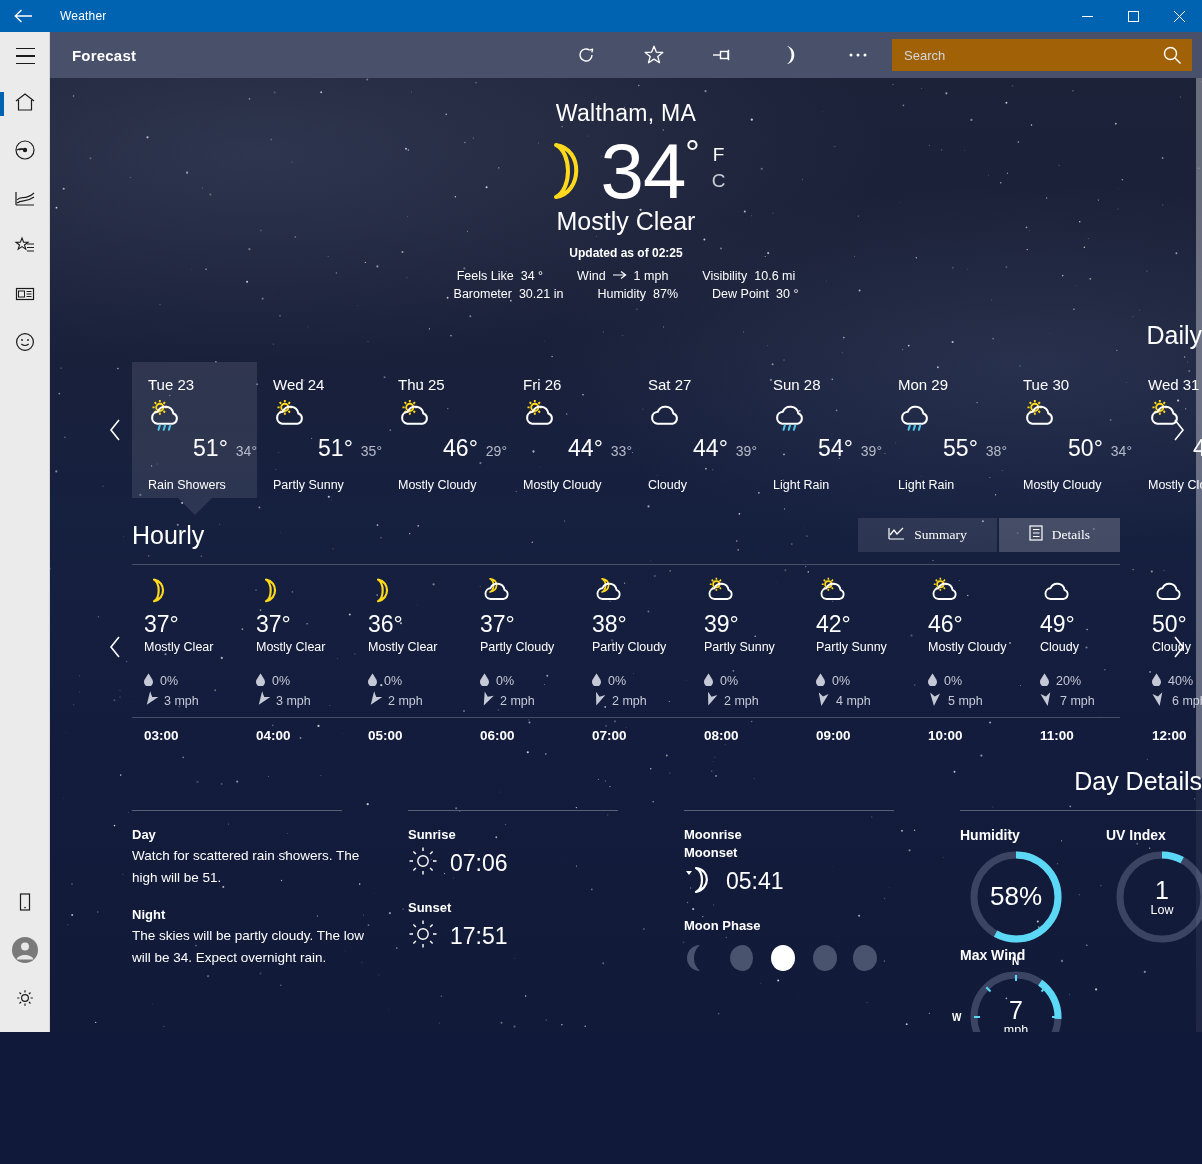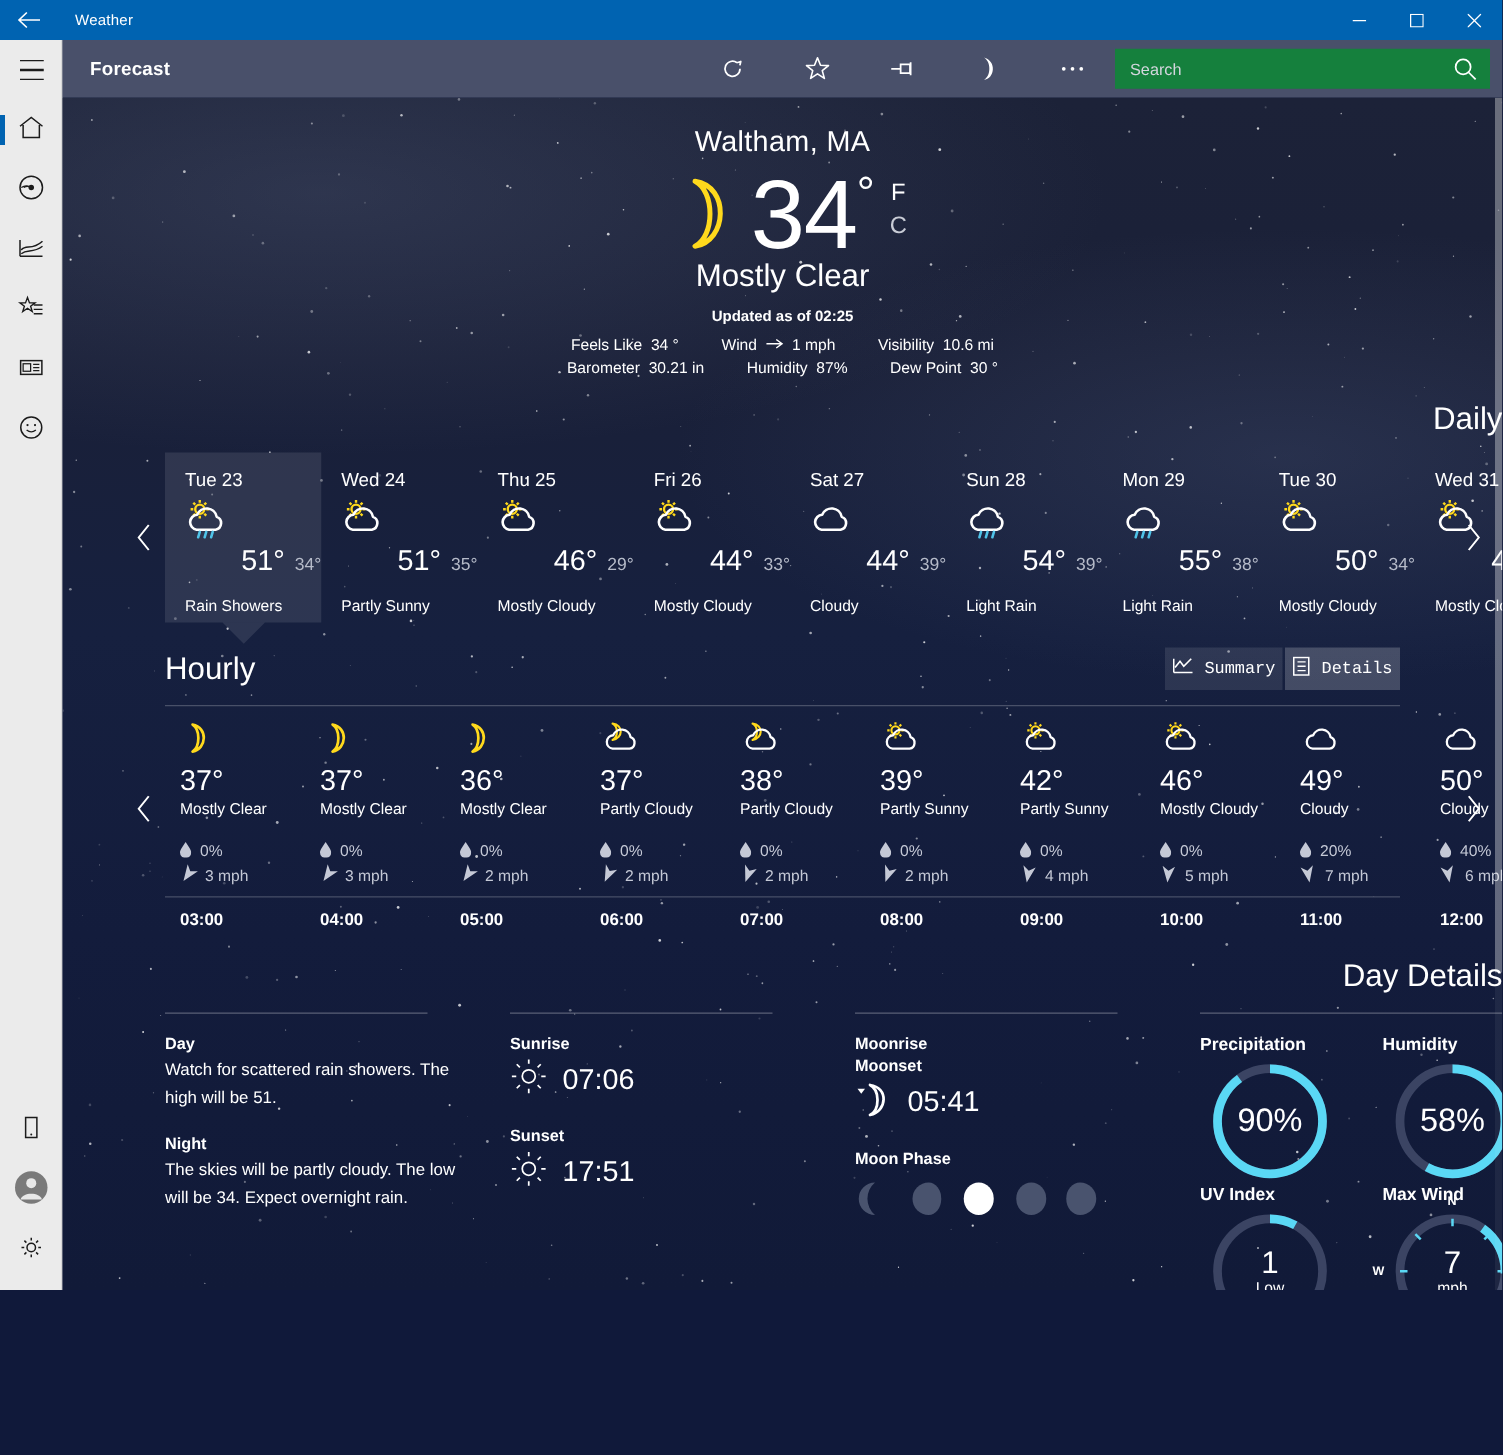--- a/index.html
+++ b/index.html
@@ -49,21 +49,21 @@
     height: 46px; flex: 0 0 46px; background: #49506a; display: flex; align-items: center;
     color: #fff; position: relative; z-index: 5;
   }
   .cmd-title { font-size: 15px; font-weight: bold; margin-left: 22px; letter-spacing: .2px; }
   .cmd-spacer { flex: 1; }
   .cmd-icon {
     width: 68px; height: 46px; display: flex; align-items: center; justify-content: center;
     color: #fff;
   }
   .search-wrap {
-    width: 300px; height: 32px; background: #15803d; display: flex; align-items: center;
+    width: 300px; height: 32px; background: #a16207; display: flex; align-items: center;
     margin-right: 10px; position: relative;
   }
   .search-wrap input {
     flex: 1; background: transparent; border: none; outline: none; color: #fff;
     font-size: 13px; padding: 0 12px; font-family: "Liberation Sans", sans-serif;
   }
   .search-wrap input::placeholder { color: #d4d6de; }
   .search-btn { width: 40px; height: 32px; display: flex; align-items: center; justify-content: center; }
 
   
@@ -124,23 +124,23 @@
   }
   .arrow.l { left: 50px; }
   .arrow.r { right: 8px; }
 
   
   .hourly-head {
     margin: 20px 82px 0 82px; display: flex; align-items: center; justify-content: space-between;
   }
   .toggle-group { display: flex; gap: 2px; }
   .tbtn {
-    height: 34px; padding: 0 6px; display: flex; align-items: center; gap: 9px;
+    height: 34px; padding: 0 30px; display: flex; align-items: center; gap: 9px;
     background: rgba(255,255,255,.10); color: #fff; font-size: 13.5px; border: none;
-    font-family: Liberation Mono, monospace;
+    font-family: Liberation Serif, serif;
   }
   .tbtn.active { background: rgba(255,255,255,.20); }
 
   .hour-wrap { position: relative; margin-top: 12px; }
   .hour-top-line { height: 1px; background: rgba(255,255,255,.22); margin: 0 82px 0 82px; }
   .hour-strip { display: flex; margin-left: 82px; }
   .hcard { width: 112px; flex: 0 0 112px; color: #fff; padding-top: 12px; }
   .h-ic { height: 30px; display: flex; align-items: center; margin-left: 12px; }
   .h-temp { font-size: 23px; font-weight: 300; margin: 4px 0 0 12px; }
   .h-cond { font-size: 12.5px; margin: 2px 0 0 12px; }
@@ -1497,35 +1497,20 @@
                       </svg></span>
                   </div>
               </div>
             </div>
 
             <div class="dd-col c4">
               <div class="dd-rule" style="margin-right:0;"></div>
               <div class="dd-body">
                 <div class="gauge-grid" id="gauges">
                     <div class="gauge-cell">
-                      <div class="g-title">Precipitation</div>
-       <div class="g-holder">
-         <svg width="100" height="100" viewBox="0 0 100 100">
-           <circle cx="50" cy="50" r="42" fill="none" stroke="#3b4463" stroke-width="7"></circle>
-
-           <circle cx="50" cy="50" r="42" fill="none" stroke="#5ad8f5" stroke-width="7" stroke-dasharray="237.5 26.4" transform="rotate(-90 50 50)" stroke-linecap="butt"></circle>
-         </svg>
-         <div class="g-center">
-           <span class="g-val">90%</span>
-
-         </div>
-         
-       </div>
-                    </div>
-                    <div class="gauge-cell">
                       <div class="g-title">Humidity</div>
        <div class="g-holder">
          <svg width="100" height="100" viewBox="0 0 100 100">
            <circle cx="50" cy="50" r="42" fill="none" stroke="#3b4463" stroke-width="7"></circle>
 
            <circle cx="50" cy="50" r="42" fill="none" stroke="#5ad8f5" stroke-width="7" stroke-dasharray="153.1 110.8" transform="rotate(-90 50 50)" stroke-linecap="butt"></circle>
          </svg>
          <div class="g-center">
            <span class="g-val">58%</span>
 

